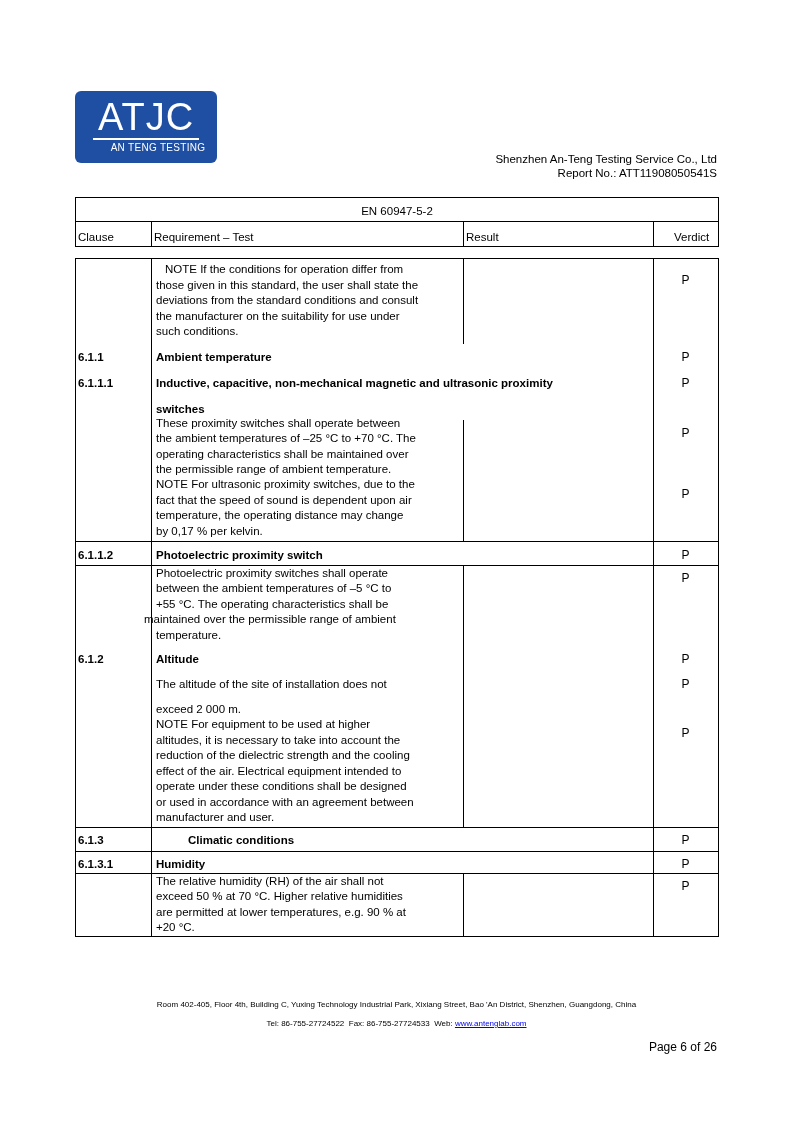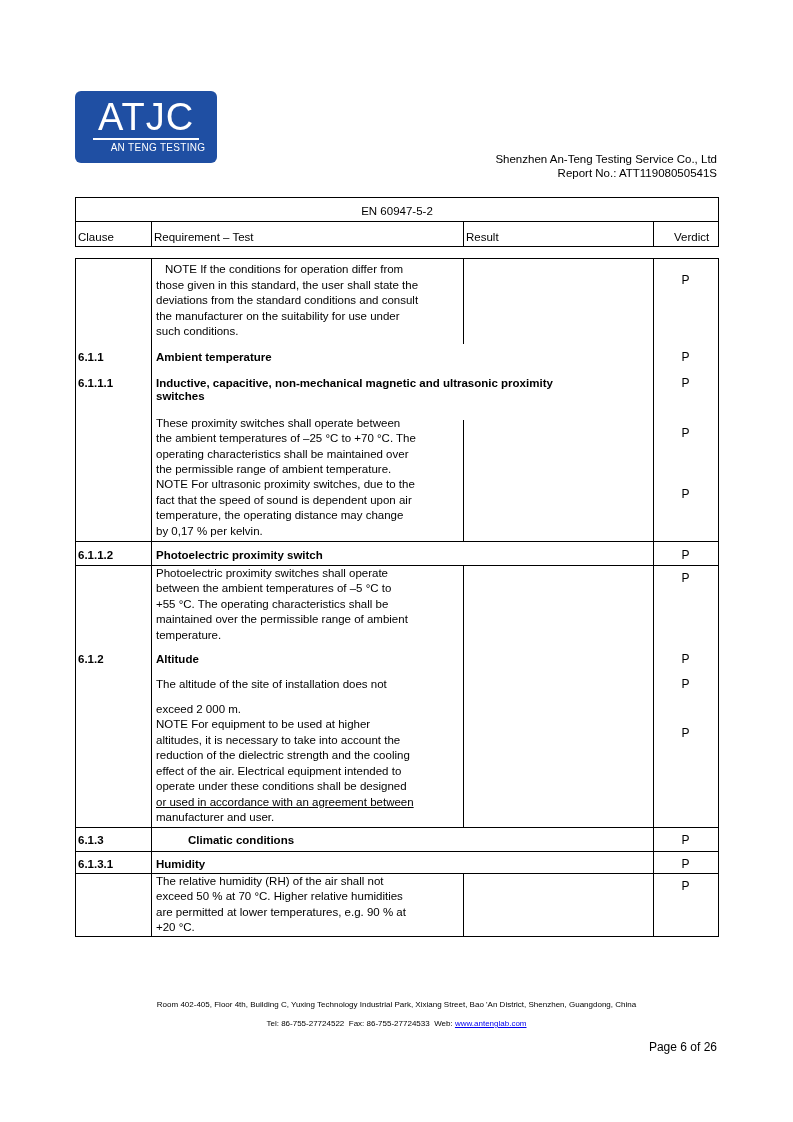--- a/index.html
+++ b/index.html
@@ -82,21 +82,21 @@
 
 <div>
   <div class="t b" style="left:78px;top:350px;">6.1.1</div>
   <div class="t b" style="left:156px;top:350px;">Ambient temperature</div>
   <div class="v" style="top:350px;">P</div>
 </div>
 
 <div>
   <div class="t b" style="left:78px;top:376px;">6.1.1.1</div>
   <div class="t b" style="left:156px;top:376px;">Inductive, capacitive, non-mechanical magnetic and ultrasonic proximity</div>
-  <div class="t b" style="left:156px;top:389px;text-align:right;">switches</div>
+  <div class="t b" style="left:156px;top:402px;text-align:right;">switches</div>
   <div class="v" style="top:376px;">P</div>
 </div>
 
 <div>
   <div class="t" style="left:156px;top:416px;">These proximity switches shall operate between</div>
   <div class="t" style="left:156px;top:431px;">the ambient temperatures of –25 °C to +70 °C. The</div>
   <div class="t" style="left:156px;top:447px;">operating characteristics shall be maintained over</div>
   <div class="t" style="left:156px;top:462px;">the permissible range of ambient temperature.</div>
   <div class="v" style="top:426px;">P</div>
 </div>
@@ -112,21 +112,21 @@
 <div>
   <div class="t b" style="left:78px;top:548px;">6.1.1.2</div>
   <div class="t b" style="left:156px;top:548px;">Photoelectric proximity switch</div>
   <div class="v" style="top:548px;">P</div>
 </div>
 
 <div>
   <div class="t" style="left:156px;top:566px;">Photoelectric proximity switches shall operate</div>
   <div class="t" style="left:156px;top:581px;">between the ambient temperatures of –5 °C to</div>
   <div class="t" style="left:156px;top:597px;">+55 °C. The operating characteristics shall be</div>
-  <div class="t" style="left:156px;top:612px;">maintained over the permissible range of ambient</div>
+  <div class="t" style="left:144px;top:612px;">maintained over the permissible range of ambient</div>
   <div class="t" style="left:156px;top:628px;">temperature.</div>
   <div class="v" style="top:571px;">P</div>
 </div>
 
 <div>
   <div class="t b" style="left:78px;top:652px;">6.1.2</div>
   <div class="t b" style="left:156px;top:652px;">Altitude</div>
   <div class="v" style="top:652px;">P</div>
 </div>
 
@@ -135,21 +135,21 @@
   <div class="t" style="left:156px;top:702px;">exceed 2 000 m.</div>
   <div class="v" style="top:677px;">P</div>
 </div>
 
 <div>
   <div class="t" style="left:156px;top:717px;">NOTE For equipment to be used at higher</div>
   <div class="t" style="left:156px;top:733px;">altitudes, it is necessary to take into account the</div>
   <div class="t" style="left:156px;top:748px;">reduction of the dielectric strength and the cooling</div>
   <div class="t" style="left:156px;top:764px;">effect of the air. Electrical equipment intended to</div>
   <div class="t" style="left:156px;top:779px;">operate under these conditions shall be designed</div>
-  <div class="t" style="left:156px;top:795px;text-decoration:underline;">or used in accordance with an agreement between</div>
+  <div class="t" style="left:156px;top:795px;">or used in accordance with an agreement between</div>
   <div class="t" style="left:156px;top:810px;">manufacturer and user.</div>
   <div class="v" style="top:726px;">P</div>
 </div>
 
 <div>
   <div class="t b" style="left:78px;top:833px;">6.1.3</div>
   <div class="t b" style="left:156px;top:833px;margin-left:32px;">Climatic conditions</div>
   <div class="v" style="top:833px;">P</div>
 </div>
 

